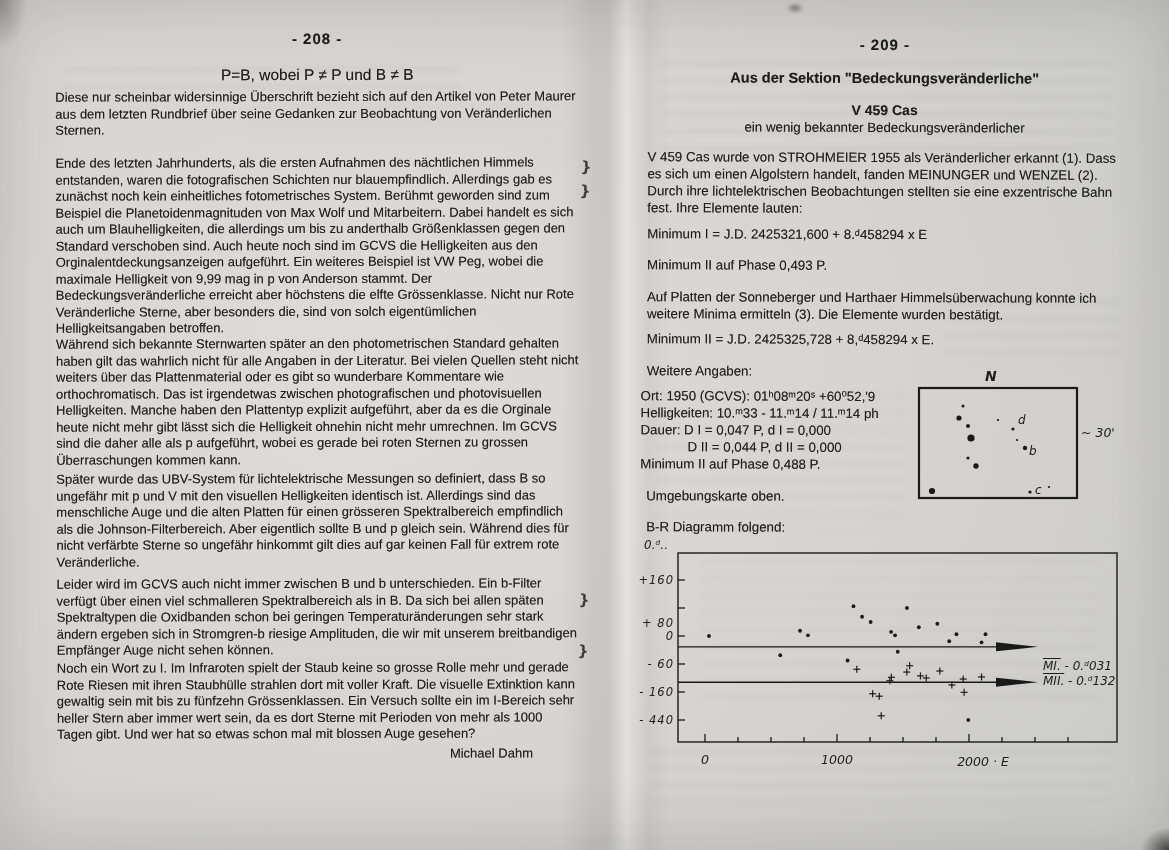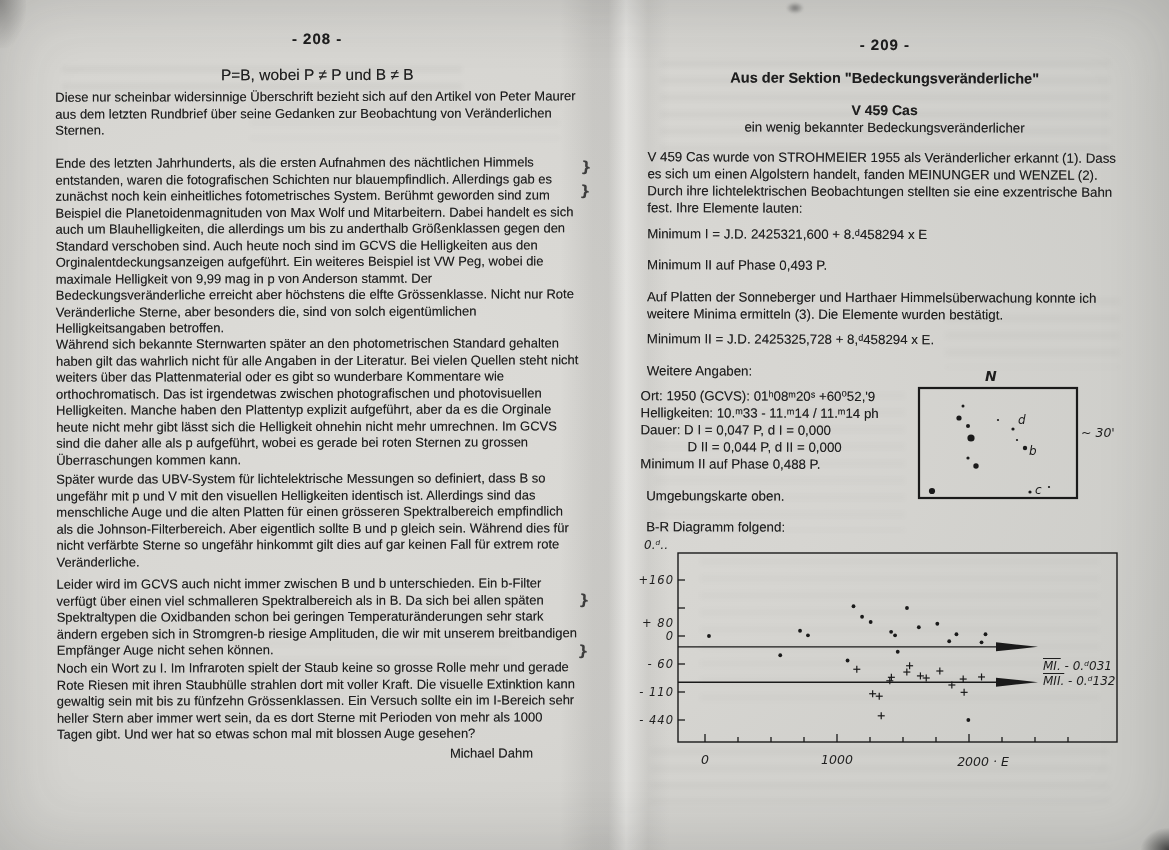--- a/index.html
+++ b/index.html
@@ -228,21 +228,21 @@
         <line x1="323.192" y1="137.55" x2="323.192" y2="144.55" stroke="#1a1a1a" stroke-width="1.2"></line>
         <line x1="320.616" y1="154.35" x2="327.616" y2="154.35" stroke="#1a1a1a" stroke-width="1.2"></line>
         <line x1="324.116" y1="150.85" x2="324.116" y2="157.85" stroke="#1a1a1a" stroke-width="1.2"></line>
         <line x1="338.04" y1="138.95" x2="345.04" y2="138.95" stroke="#1a1a1a" stroke-width="1.2"></line>
         <line x1="341.54" y1="135.45" x2="341.54" y2="142.45" stroke="#1a1a1a" stroke-width="1.2"></line>
       </svg>
       <div class="ytick" style="top: 35px;">+160</div>
       <div class="ytick" style="top: 78px;">+ 80</div>
       <div class="ytick" style="top: 91px;">0</div>
       <div class="ytick" style="top: 119px;">- 60</div>
-      <div class="ytick" style="top: 147px;">- 110</div>
+      <div class="ytick" style="top: 147px;">- 160</div>
       <div class="ytick" style="top: 175px;">- 440</div>
       <div class="yunit">0.ᵈ‥</div>
       <div class="xtick" style="left: 20px; top: 214px;">0</div>
       <div class="xtick" style="left: 152px; top: 214px;">1000</div>
       <div class="xtick" style="left: 298px; top: 216px;">2000 · E</div>
       <div class="reflabel" style="left: 403px; top: 100.85px; margin-top: 20px;"><span class="ovl">MI.</span><span> - 0.ᵈ031</span></div>
       <div class="reflabel" style="left: 403px; top: 136.2px;"><span class="ovl">MII.</span><span> - 0.ᵈ132</span></div>
     </div>
 
 </div>

